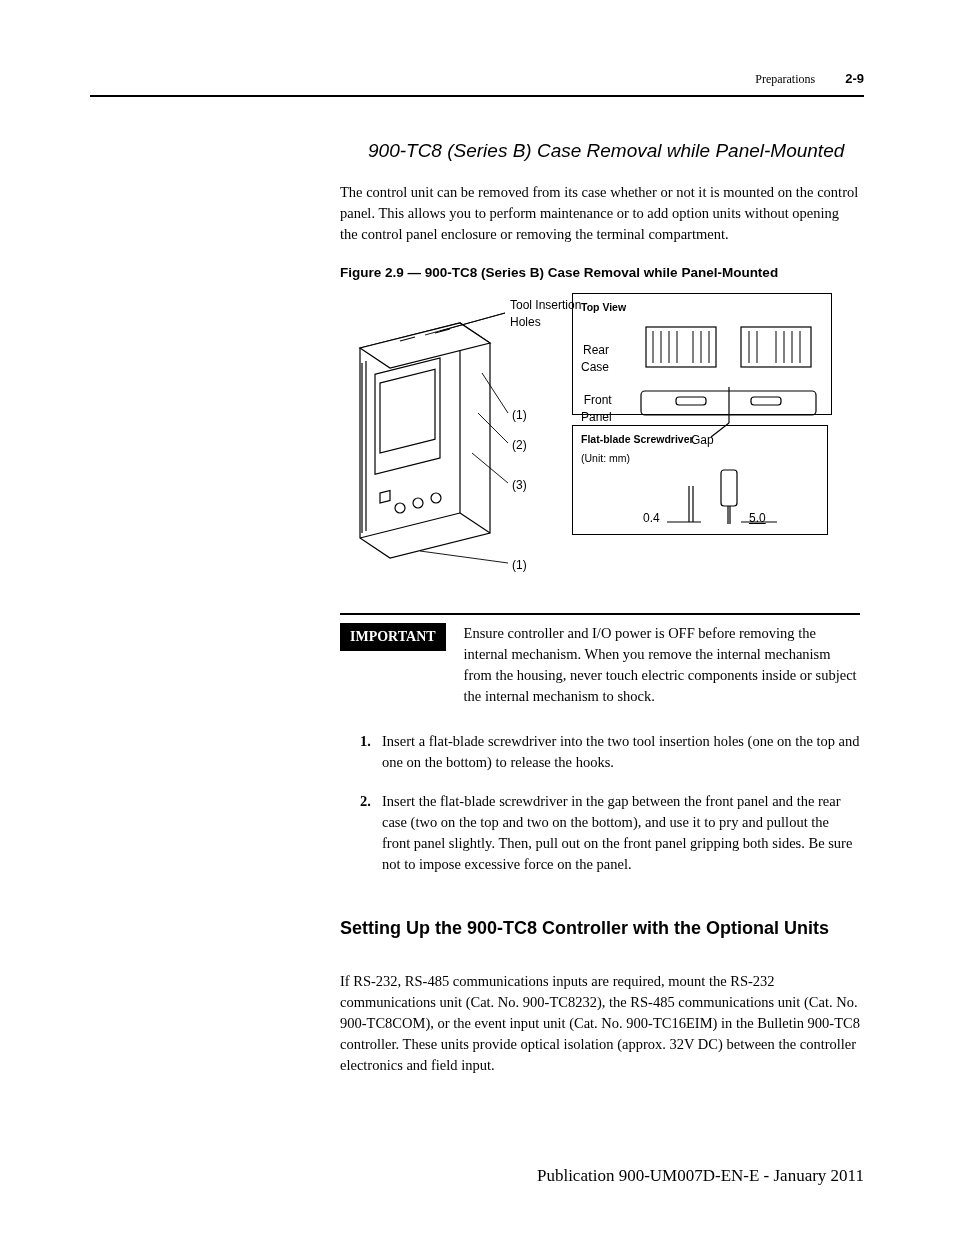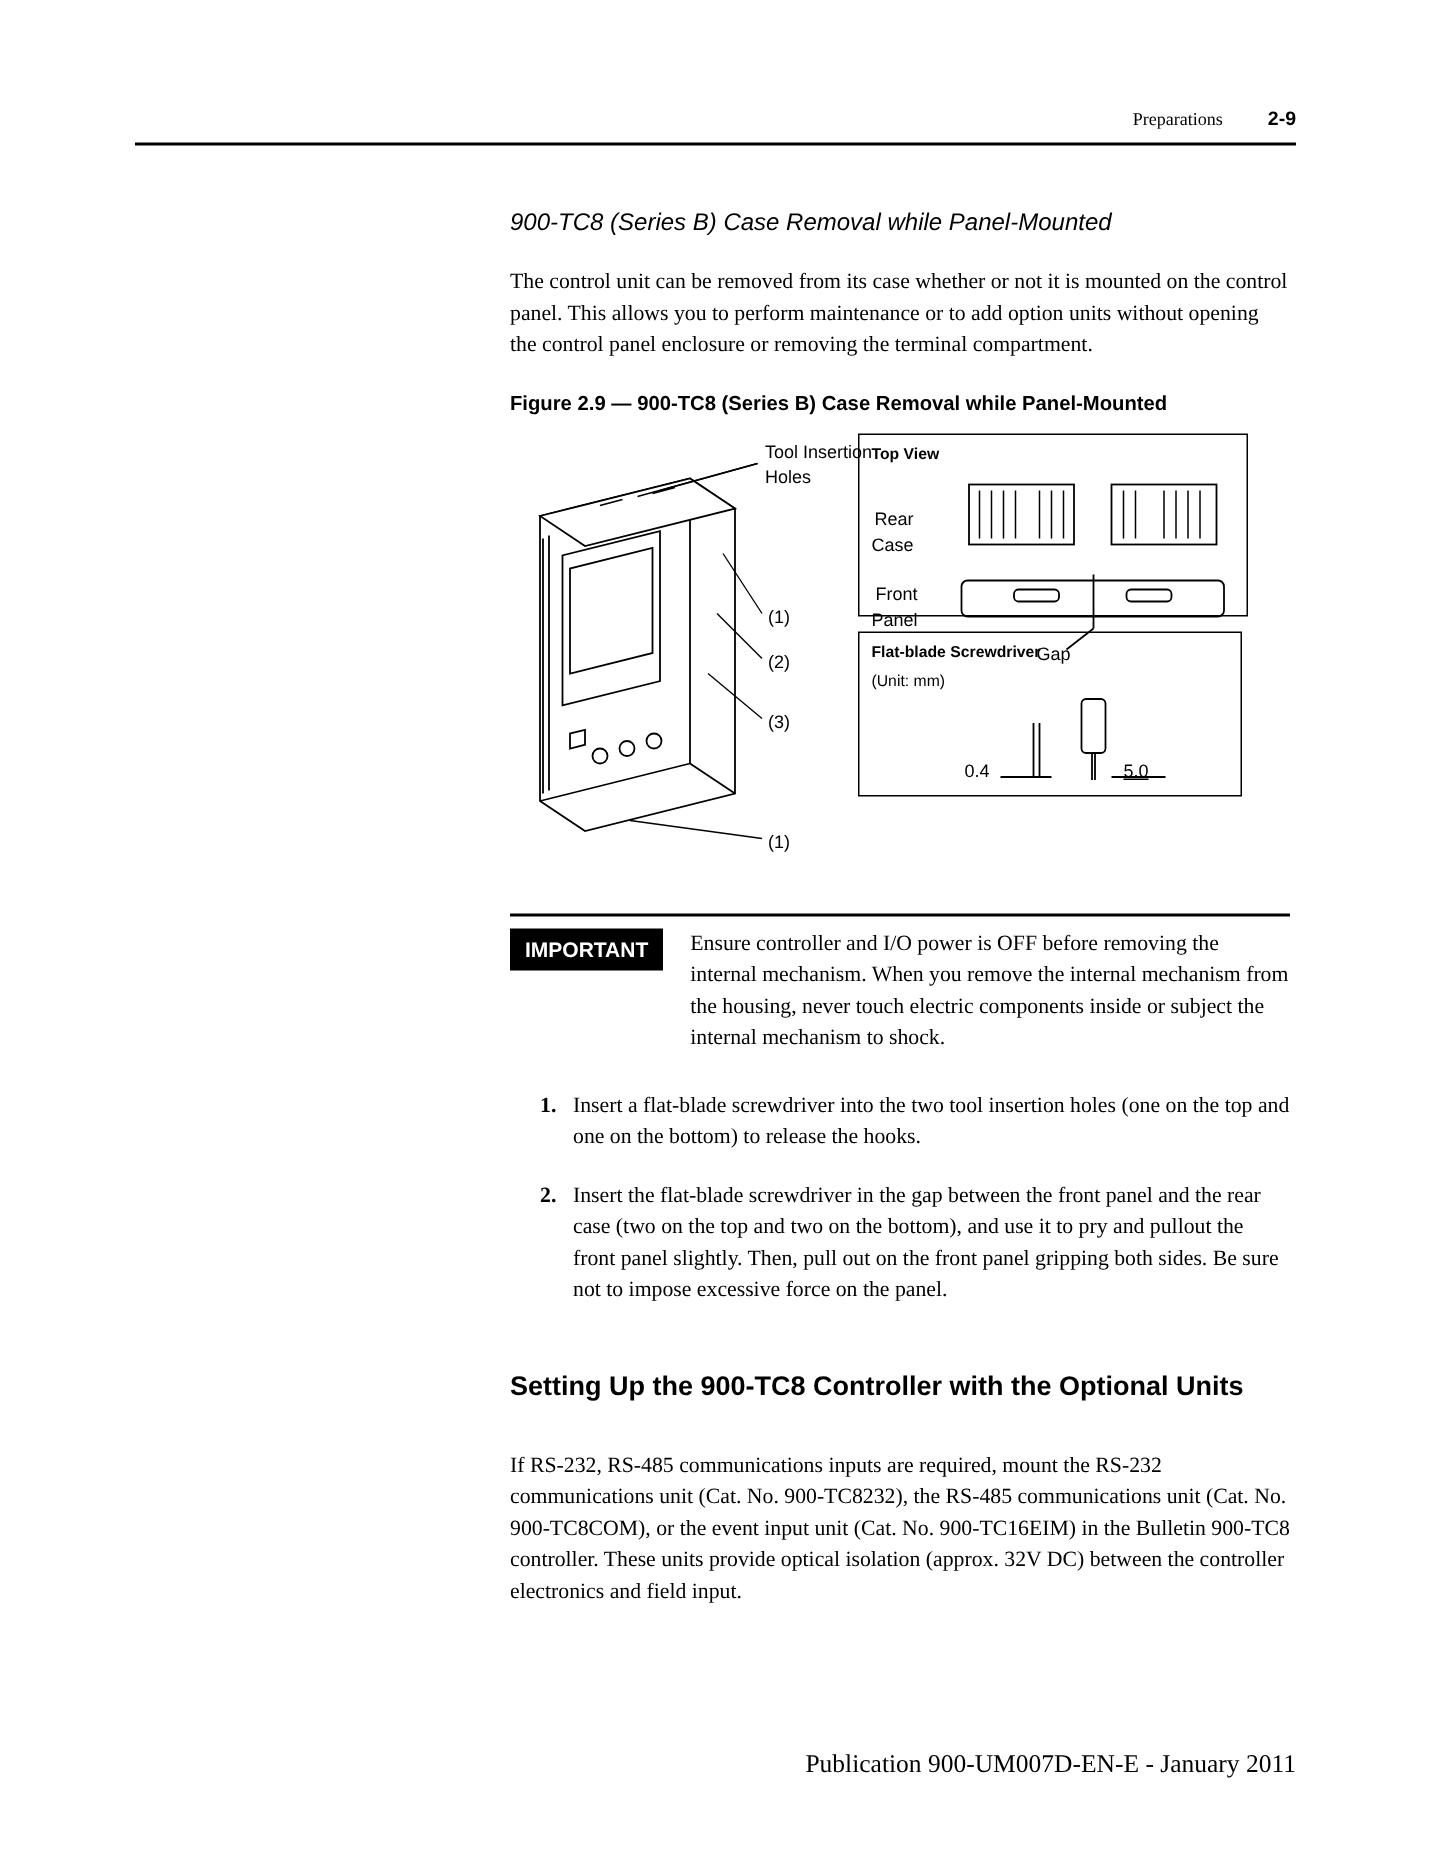--- a/index.html
+++ b/index.html
@@ -29,22 +29,23 @@
     border-top: 2px solid #000;
     margin-bottom: 40px;
   }
   .content {
     margin-left: 250px;
     width: 520px;
   }
   .subheading-italic {
     font-family: Arial, Helvetica, sans-serif;
     font-style: italic;
-    font-size: 16px;
+    font-size: 19px;
     margin-bottom: 18px;
+    margin-left: 28px;
   }
   .body-para {
     margin-bottom: 18px;
   }
   .figure-caption {
     font-family: Arial, Helvetica, sans-serif;
     font-weight: bold;
     font-size: 13.5px;
     margin-bottom: 10px;
   }
@@ -93,21 +94,21 @@
   }
   .important-row {
     display: flex;
     align-items: flex-start;
     gap: 18px;
     margin-bottom: 24px;
   }
   .important-badge {
     background: #000;
     color: #fff;
-    font-family: Liberation Sans, sans-serif;
+    font-family: Liberation Serif, serif;
     font-weight: bold;
     font-size: 14px;
     padding: 4px 10px;
     flex: 0 0 auto;
   }
   .important-text {
     flex: 1;
     font-family: Georgia, serif;
   }
   ol.steps {

